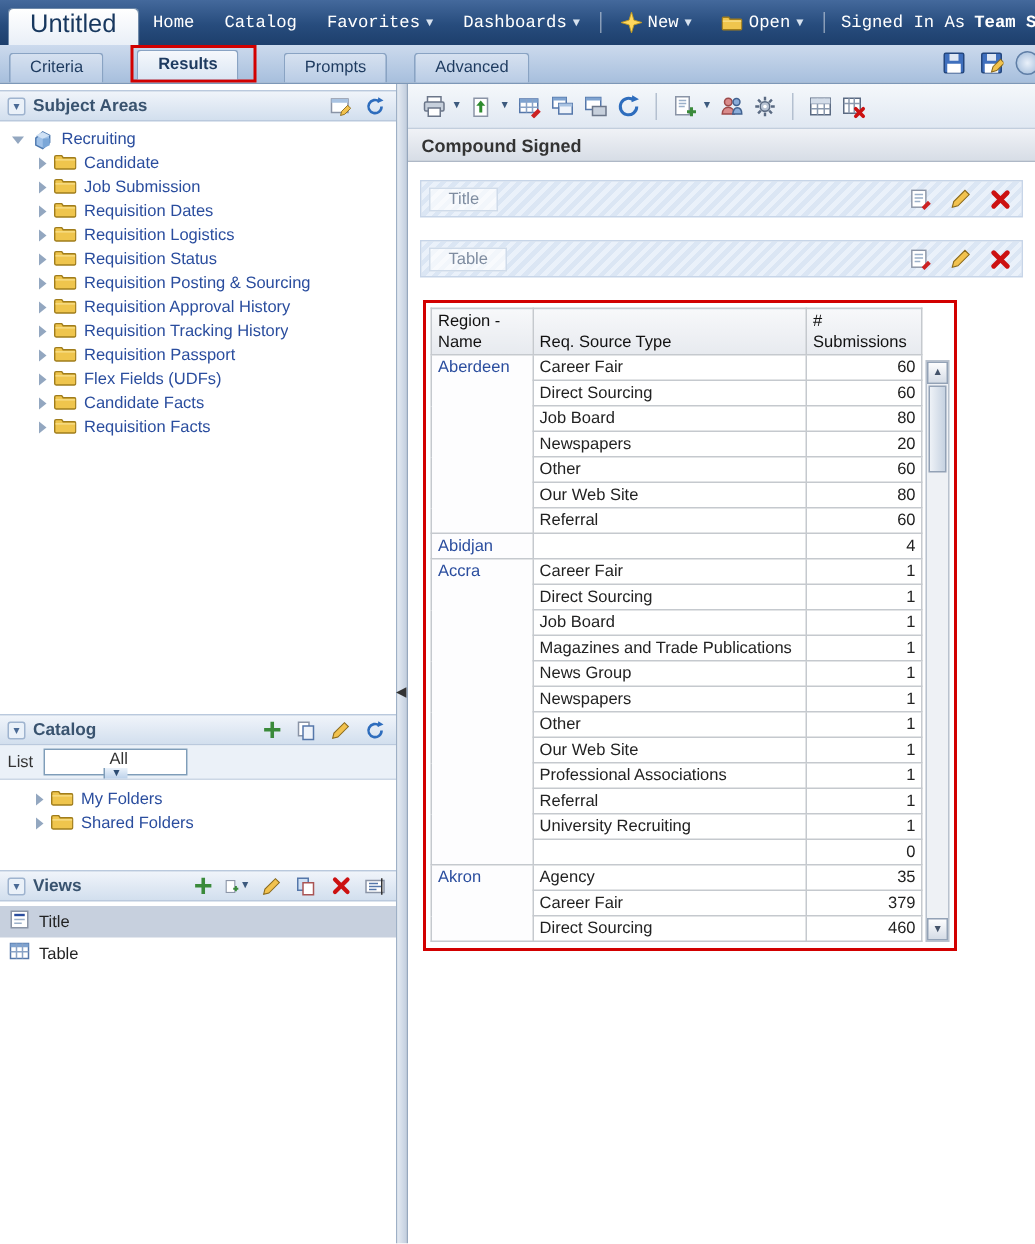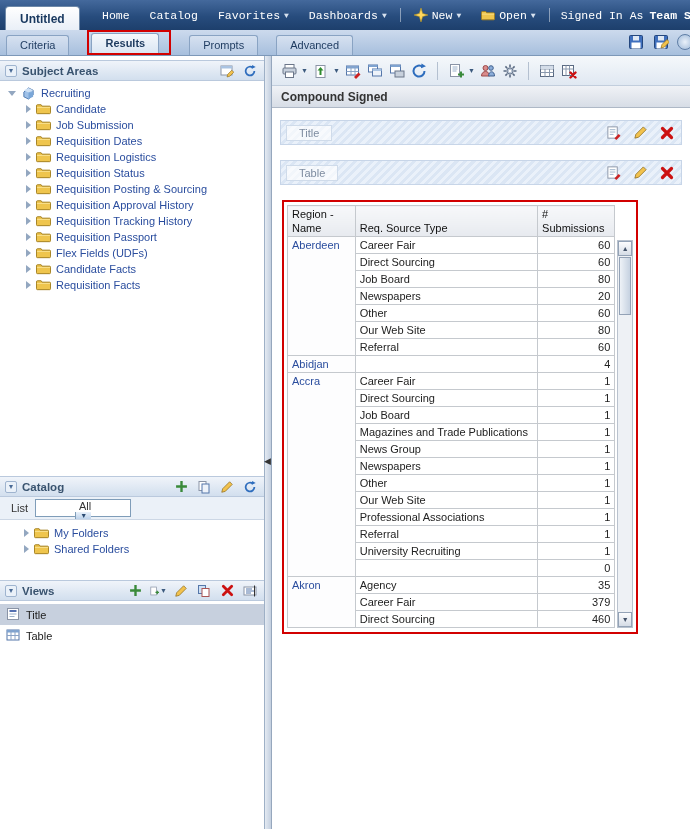--- a/index.html
+++ b/index.html
@@ -1,21 +1,21 @@
 <!DOCTYPE html>
 <html><head>
 <meta charset="utf-8">
 <style>
   * { box-sizing: border-box; margin: 0; padding: 0; }
   html,body { width:690px; height:829px; overflow:hidden; }
   body { font-family:"Liberation Sans", sans-serif; font-size:11px; background:#fff; color:#222; }
 
   
   .topbar { height:30px; background:linear-gradient(#44699c,#274c7d 55%,#1d3f6c); position:relative; display:flex; align-items:flex-end; color:#fff; }
-  .title-tab { position:absolute; left:5px; bottom:0; background:linear-gradient(#ffffff,#e9eff7); color:#17375e; font-weight:bold; font-size:12px; padding:5px 14px 4px; border-radius:4px 4px 0 0; border:1px solid #6d88a8; border-bottom:none; }
+  .title-tab { position:absolute; left:5px; bottom:0; background:linear-gradient(#ffffff,#e9eff7); color:#17375e; font-weight:normal; font-size:17px; padding:0 14px 4px; border-radius:4px 4px 0 0; border:1px solid #6d88a8; border-bottom:none; }
   .global-nav { margin-left:92px; display:flex; align-items:center; gap:0; height:30px; font-size:11.5px;font-family:Liberation Mono, monospace; }
   .nav-item { padding:0 10px; display:flex; align-items:center; gap:4px; cursor:pointer; white-space:nowrap; }
   .caret { font-size:8px; color:#d7e2ef; }
   .nav-sep { width:1px; height:14px; background:rgba(255,255,255,.45); margin:0 3px; }
   .signed-in { padding:0 8px; white-space:nowrap; }
   .signed-in b { margin-left:6px; }
   .mini-ic { width:14px; height:14px; display:inline-block; }
 
   
   .tabbar { height:26px; background:linear-gradient(#ccdaed,#a7bfdd); border-bottom:1px solid #7d98b8; display:flex; align-items:flex-end; padding:0 6px;gap:15px; }
@@ -41,21 +41,21 @@
   .panel-icons { margin-left:auto; display:flex; align-items:center; gap:5px; }
 
   .sa-tree { height:395px; flex:none; overflow:hidden; padding:4px 0 0 2px; }
   .tree-item { display:flex; align-items:center; gap:5px; height:16px; padding-left:6px; color:#2a4d9e; cursor:pointer; white-space:nowrap; }
   .tree-item.child { padding-left:24px; }
   .tri-r { width:0; height:0; border-left:5px solid #93a7c0; border-top:4px solid transparent; border-bottom:4px solid transparent; flex:none; }
   .tri-d { width:0; height:0; border-top:5px solid #93a7c0; border-left:4px solid transparent; border-right:4px solid transparent; flex:none; }
   .ic { width:15px; height:13px; display:inline-flex; flex:none; }
   .tree-label { overflow:hidden; }
 
-  .list-row { height:23px; flex:none; display:flex; align-items:center; gap:7px; padding:0 11px; background:#ebf1f8; border-bottom:1px solid #ccd7e5; color:#333; }
+  .list-row { height:23px; flex:none; display:flex; align-items:center; gap:7px; padding:0 5px; background:#ebf1f8; border-bottom:1px solid #ccd7e5; color:#333; }
   .dropdown { width:96px; height:18px; background:#fff; border:1px solid #7f9db9; display:flex; align-items:center; cursor:pointer;flex-direction:column; }
   .dd-value { flex:1; padding-left:4px; }
   .dd-btn { width:16px; height:16px; background:linear-gradient(#eaf2fb,#bdd2ea); border-left:1px solid #7f9db9; font-size:7px; color:#2c4c73; display:flex; align-items:center; justify-content:center; }
   .catalog-tree { height:60px; flex:none; padding-top:5px; }
 
   .views-list { flex:1; padding-top:3px; }
   .view-item { display:flex; align-items:center; gap:6px; height:21px; padding-left:6px; color:#222; cursor:pointer; }
   .view-item.selected { background:#c7d0de; }
 
   

